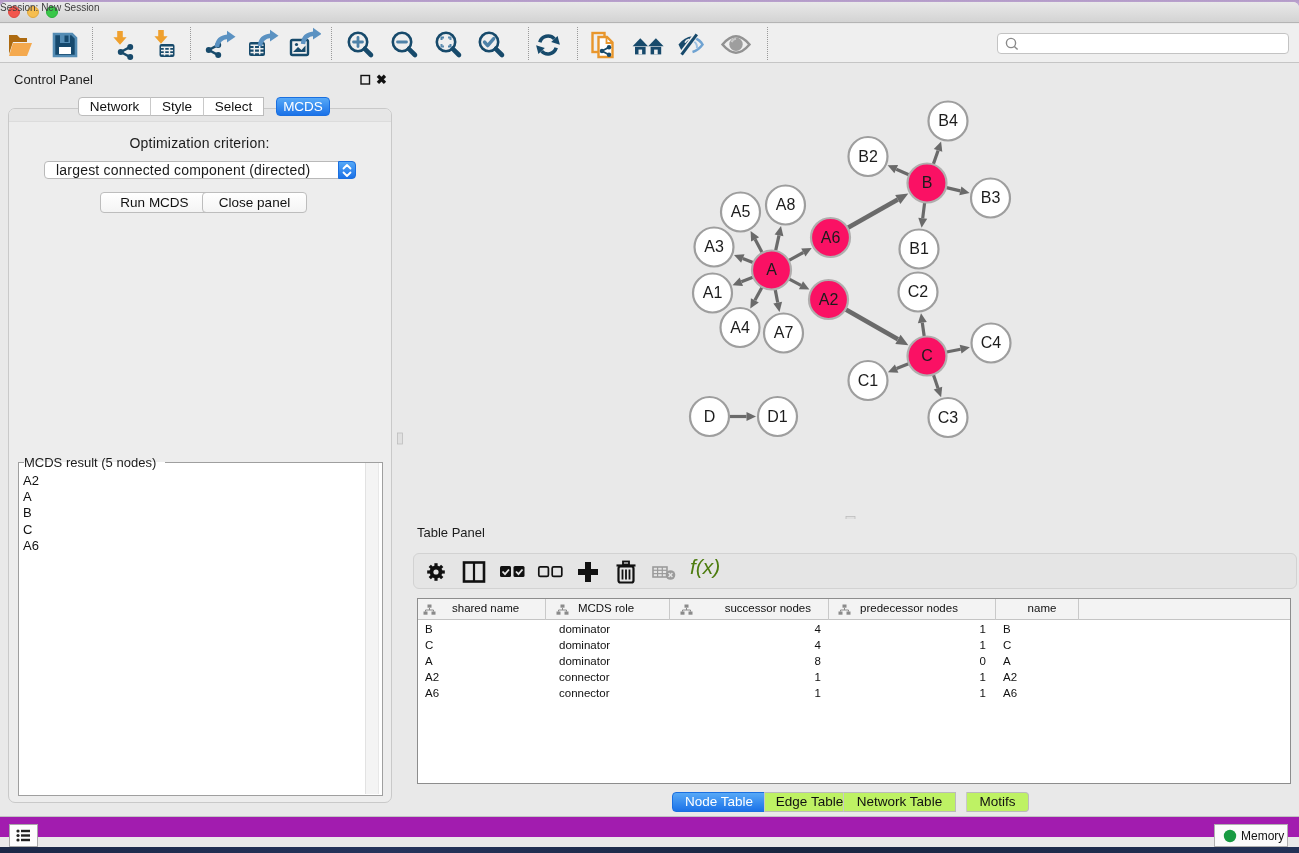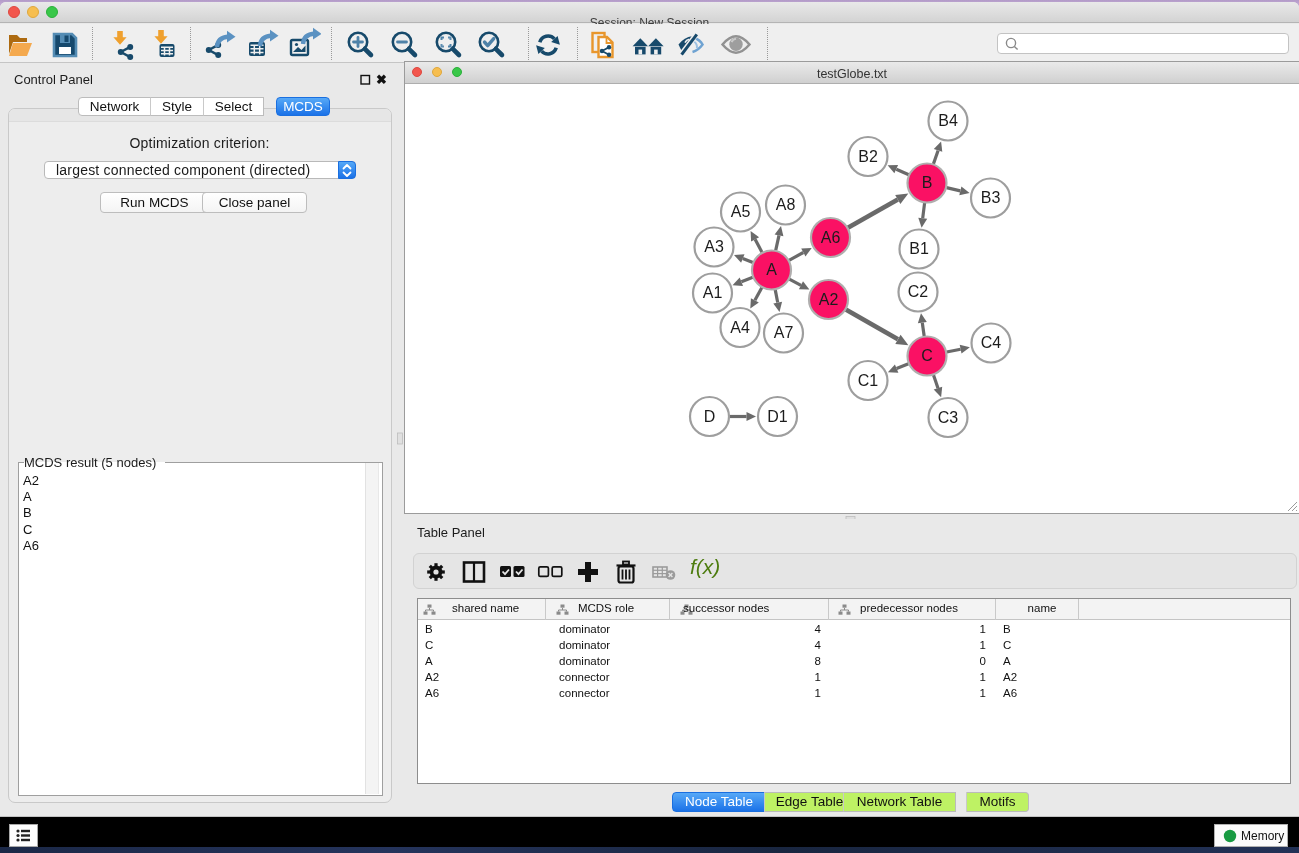--- a/index.html
+++ b/index.html
@@ -2,21 +2,21 @@
 <html><head><meta charset="utf-8"><style>
 *{margin:0;padding:0;box-sizing:border-box}
 html,body{width:1299px;height:853px;overflow:hidden}
 body{font-family:"Liberation Sans",sans-serif;background:#e9e9e9;position:relative}
 .abs{position:absolute}
 #wallt{left:0;top:0;width:1299px;height:8px;background:linear-gradient(#b39bc8,#cdb4dc)}
 #wallb{left:0;top:847px;width:1299px;height:6px;background:linear-gradient(90deg,#1b2847,#25345c 30%,#192640 60%,#223156)}
 #app{left:0;top:2px;width:1299px;height:845px;background:#e9e9e9;border-radius:6px 6px 0 0;overflow:hidden}
 #titlebar{left:0;top:0;width:1299px;height:21px;background:linear-gradient(#e9e9e9,#d3d3d3);border-bottom:1px solid #b4b4b4}
 .tl{width:12px;height:12px;border-radius:50%;top:4px}
-#titletext{width:100%;text-align:center;top:14px;font-size:12px;color:#3e3e3e}
+#titletext{width:100%;text-align:left;top:0;font-size:10px;color:#3e3e3e}
 #toolbar{left:0;top:22px;width:1299px;height:39px;background:#efefef;border-bottom:1px solid #c5c5c5}
 .sep{top:3px;height:33px;width:0;border-left:1px dotted #9a9a9a}
 .ticon{top:0}
 #searchbox{left:997px;top:9px;width:292px;height:21px;background:#fff;border:1px solid #c3c3c3;border-radius:4px}
 #main{left:0;top:62px;width:1299px;height:752px}
 
 #cp{left:0;top:0;width:397px;height:752px;background:#e9e9e9}
 #cphead{left:14px;top:8px;font-size:13px;color:#1c1c1c}
 .wicon{font-size:12px;color:#111;font-weight:bold}
 #cpbox{left:8px;top:44px;width:384px;height:695px;background:#ededed;border:1px solid #c9c9c9;border-radius:7px}
@@ -46,21 +46,21 @@
 #tphead{left:13px;top:6px;font-size:13px;color:#1c1c1c}
 #tptool{left:9px;top:34px;width:884px;height:36px;background:#e5e5e5;border:1px solid #d2d2d2;border-radius:6px}
 #tscroll{left:13px;top:79px;width:874px;height:186px;background:#fff;border:1px solid #8d8d8d}
 #thead{left:0;top:0;width:872px;height:21px;background:#f3f3f3;border-bottom:1px solid #c4c4c4}
 .hdiv{position:absolute;top:0;height:21px;width:0;border-left:1px solid #c9c9c9}
 .hlab{position:absolute;top:3px;font-size:11.5px;color:#111}
 .cell{position:absolute;font-size:11.5px;color:#111}
 #btabs{left:267px;top:273px;height:20px}
 .btab{position:absolute;top:0;height:20px;background:#bef264;border:1px solid #bbb;font-size:13.5px;color:#111;text-align:center;line-height:18px}
 
-#statusbar{left:0;top:814px;width:1299px;height:37px;background:#000000;border-top:1px solid #c2c2c2}
+#statusbar{left:0;top:814px;width:1299px;height:21px;background:#a21caf;border-top:1px solid #c2c2c2}
 #listbtn{left:9px;top:7px;width:29px;height:23px;background:#fdfdfd;border:1px solid #a9a9a9}
 #membtn{left:1214px;top:7px;width:74px;height:23px;background:#fbfbfb;border:1px solid #b0b0b0;font-size:12px;color:#111}
 text{font-family:"Liberation Sans",sans-serif}
 </style></head>
 <body>
 <div class="abs" id="wallt"></div>
 <div class="abs" id="wallb"></div>
 <div class="abs" id="app">
   <div class="abs" id="titlebar">
     <div class="abs tl" style="left:8px;background:#f2564d;border:1px solid #dd4840"></div>
@@ -250,33 +250,20 @@
         <div class="seg" id="seg2">Style</div>
         <div class="seg" id="seg3">Select</div>
         <div class="seg" id="seg4">MCDS</div>
       </div>
     </div>
     <div class="abs" id="vsplit">
         <svg width="7" height="755" style="position:absolute">
           <rect x="0.5" y="369" width="5" height="11" fill="#e0e0e0" stroke="#bdbdbd" stroke-width="0.8"></rect>
         </svg>
       </div>
-    <div class="abs" id="netwin">
-      <div class="abs" id="nettitle">
-        <div class="abs tl" style="left:7px;top:5px;width:10px;height:10px;background:#f2564d;border:1px solid #dd4840"></div>
-        <div class="abs tl" style="left:27px;top:5px;width:10px;height:10px;background:#f6be50;border:1px solid #dfa73c"></div>
-        <div class="abs tl" style="left:47px;top:5px;width:10px;height:10px;background:#39c749;border:1px solid #2bb03b"></div>
-        <div class="abs" id="nettext">testGlobe.txt</div>
-      </div>
-      <svg class="abs" style="right:1px;bottom:1px" width="12" height="12">
-          <line x1="2" y1="11" x2="11" y2="2" stroke="#9a9a9a" stroke-width="1"></line>
-          <line x1="6" y1="11" x2="11" y2="6" stroke="#9a9a9a" stroke-width="1"></line>
-          <line x1="10" y1="11" x2="11" y2="10" stroke="#9a9a9a" stroke-width="1"></line>
-        </svg>
-    </div>
     <svg class="abs" style="left:845px;top:452px" width="12" height="7">
         <rect x="1" y="0.5" width="9" height="5" fill="#e0e0e0" stroke="#bdbdbd" stroke-width="0.8"></rect>
       </svg>
     <div class="abs" id="tpanel">
       <div class="abs" id="tphead">Table Panel</div>
 
       <div class="abs" id="tptool">
           <svg style="position:absolute;left:6px;top:2px" width="32" height="32" viewBox="0 0 32 32">
             <g fill="#111">
               <circle cx="16" cy="16" r="6.4"></circle>
@@ -371,21 +358,21 @@
                 <rect x="4.5" y="0.5" width="4" height="3.2"></rect>
                 <rect x="0.5" y="7.5" width="4" height="3.2"></rect>
                 <rect x="8.5" y="7.5" width="4" height="3.2"></rect>
               </g>
               <g stroke="#8a8a8a" stroke-width="1">
                 <path d="M6.5 4 v2 M2.5 7.5 v-1.5 h8 v1.5" fill="none"></path>
               </g>
             </svg>
           <div class="hlab" style="left:34px;width:88px;text-align:left">shared name</div>
           <div class="hlab" style="left:144px;width:88px;text-align:center">MCDS role</div>
-          <div class="hlab" style="left:265px;width:128px;text-align:left">successor nodes</div>
+          <div class="hlab" style="left:265px;width:128px;text-align:right">successor nodes</div>
           <div class="hlab" style="left:427px;width:128px;text-align:center">predecessor nodes</div>
           <div class="hlab" style="left:582px;width:84px;text-align:center">name</div>
         </div>
         <div class="cell" style="left:7px;top:24px">B</div>
         <div class="cell" style="left:141px;top:24px">dominator</div>
         <div class="cell" style="left:300px;top:24px;width:103px;text-align:right">4</div>
         <div class="cell" style="left:465px;top:24px;width:103px;text-align:right">1</div>
         <div class="cell" style="left:585px;top:24px">B</div>
         <div class="cell" style="left:7px;top:40px">C</div>
         <div class="cell" style="left:141px;top:40px">dominator</div>

